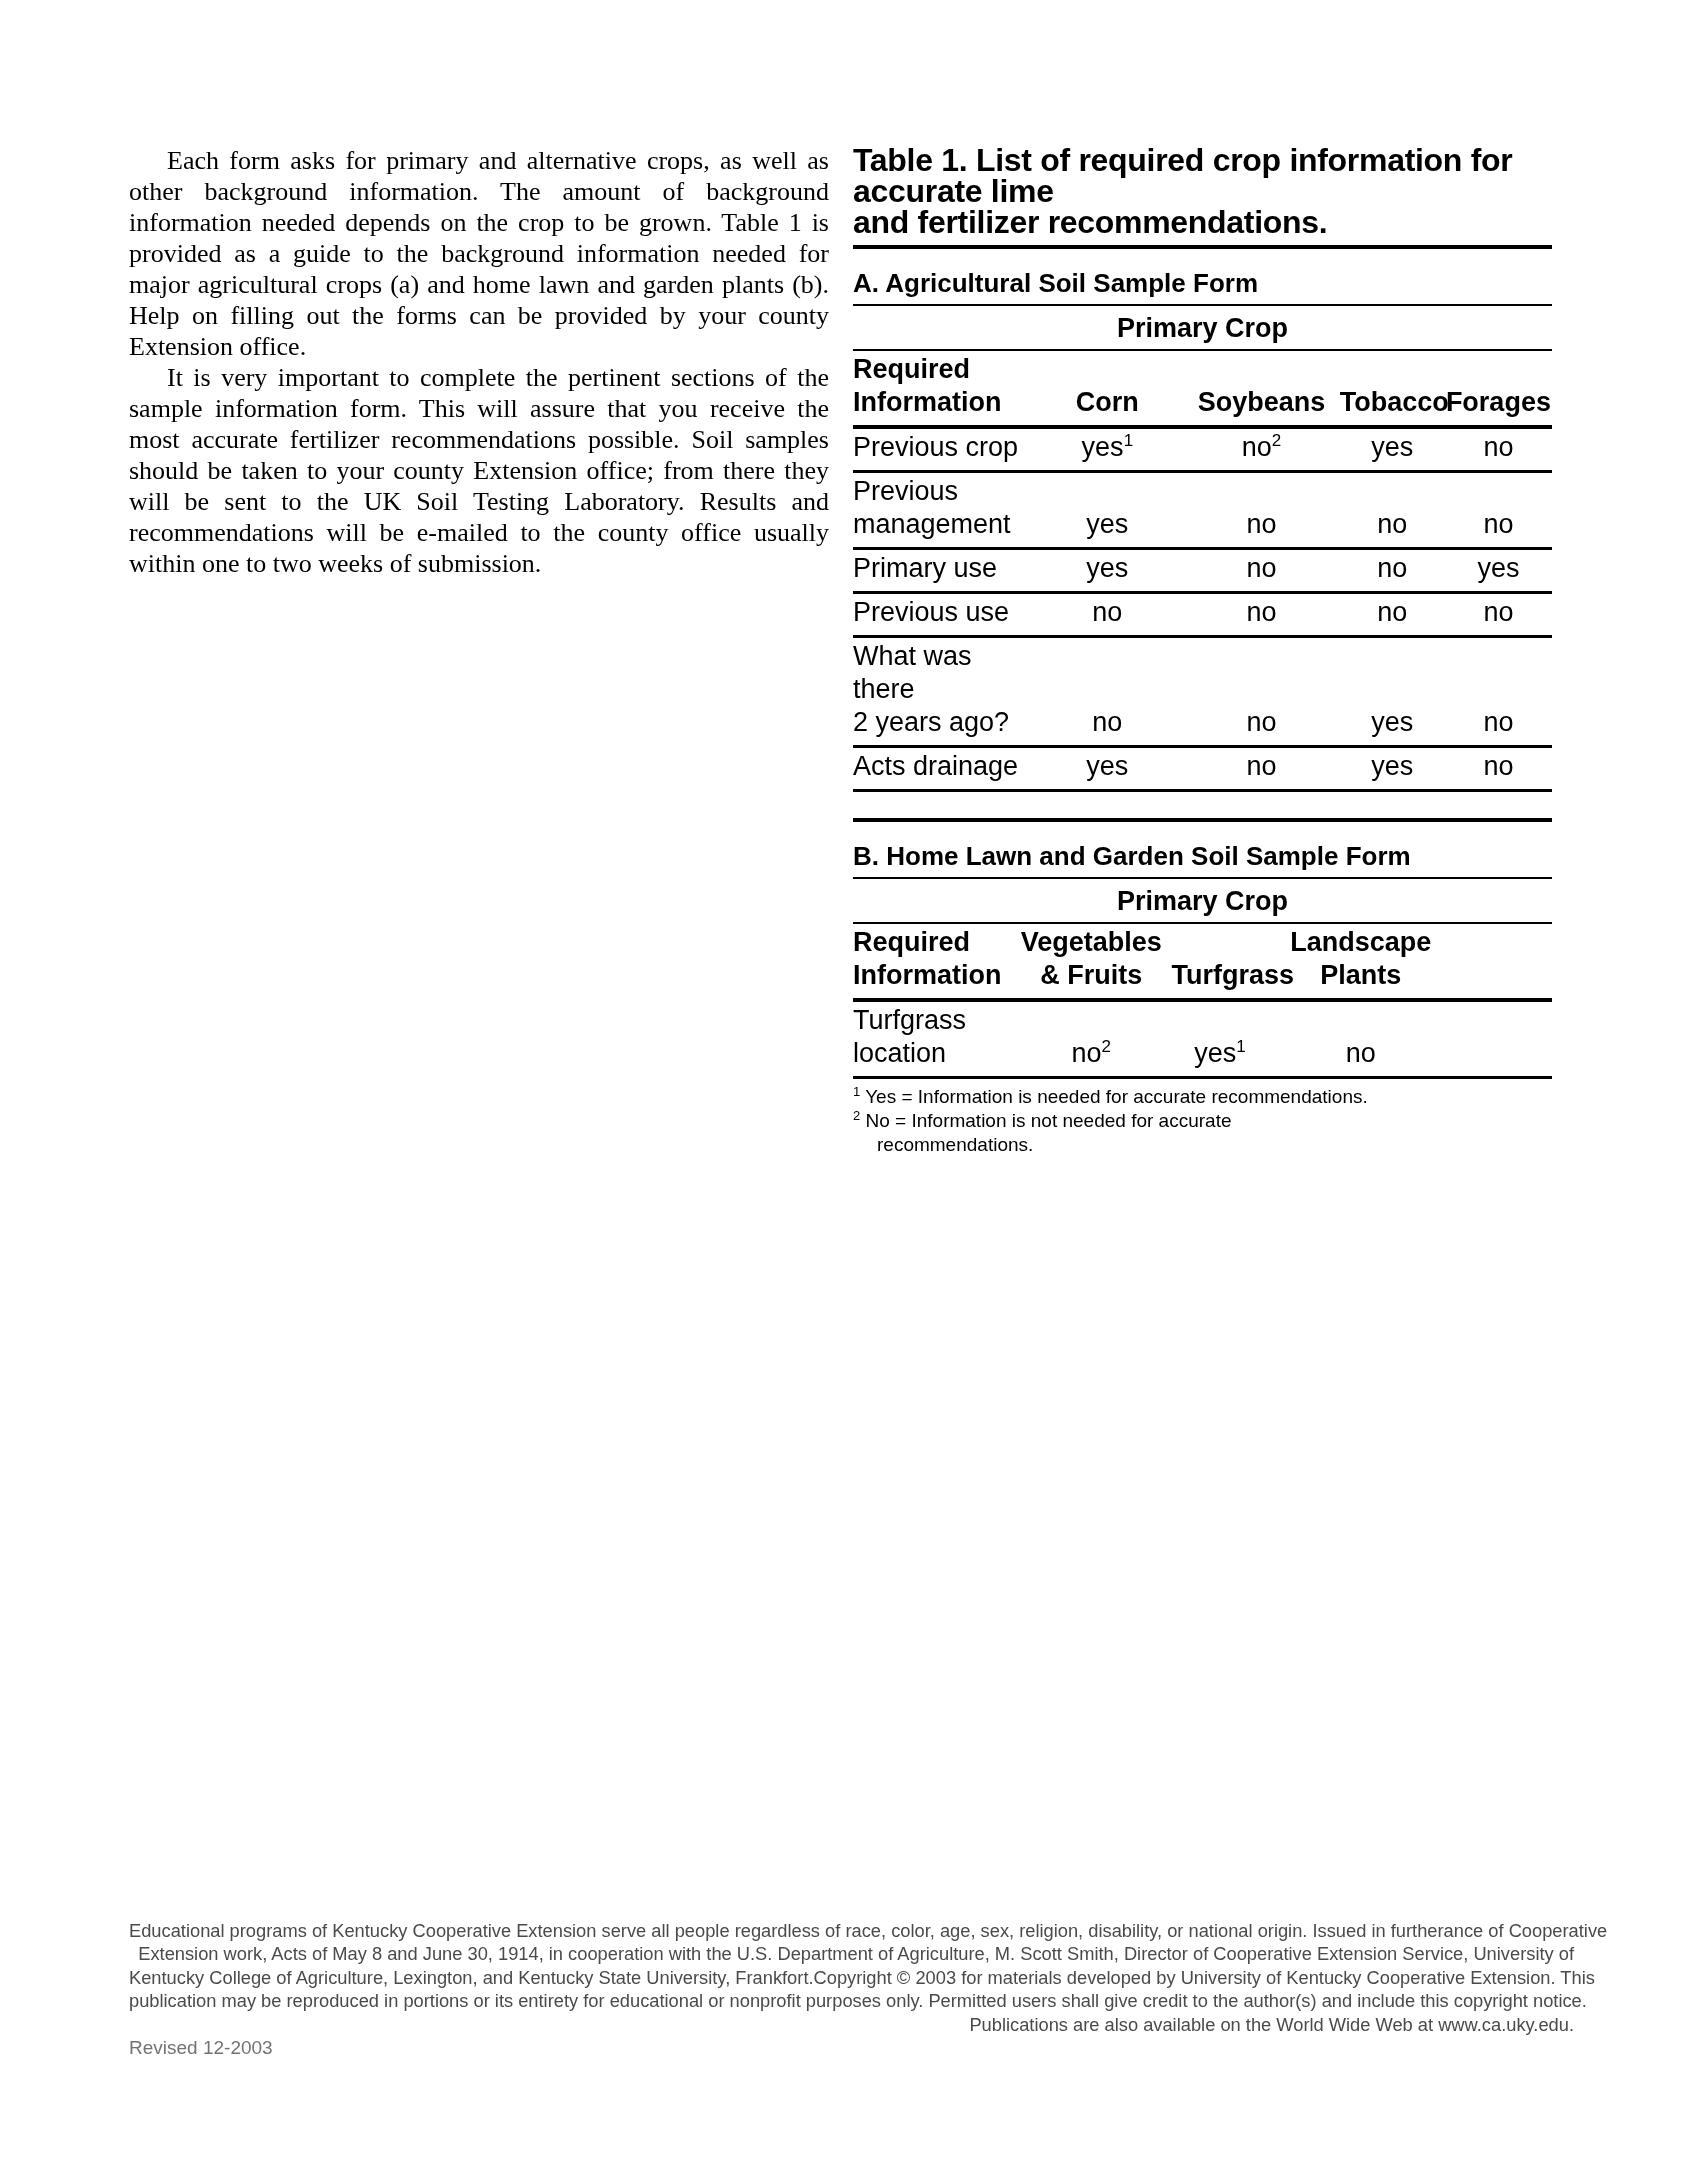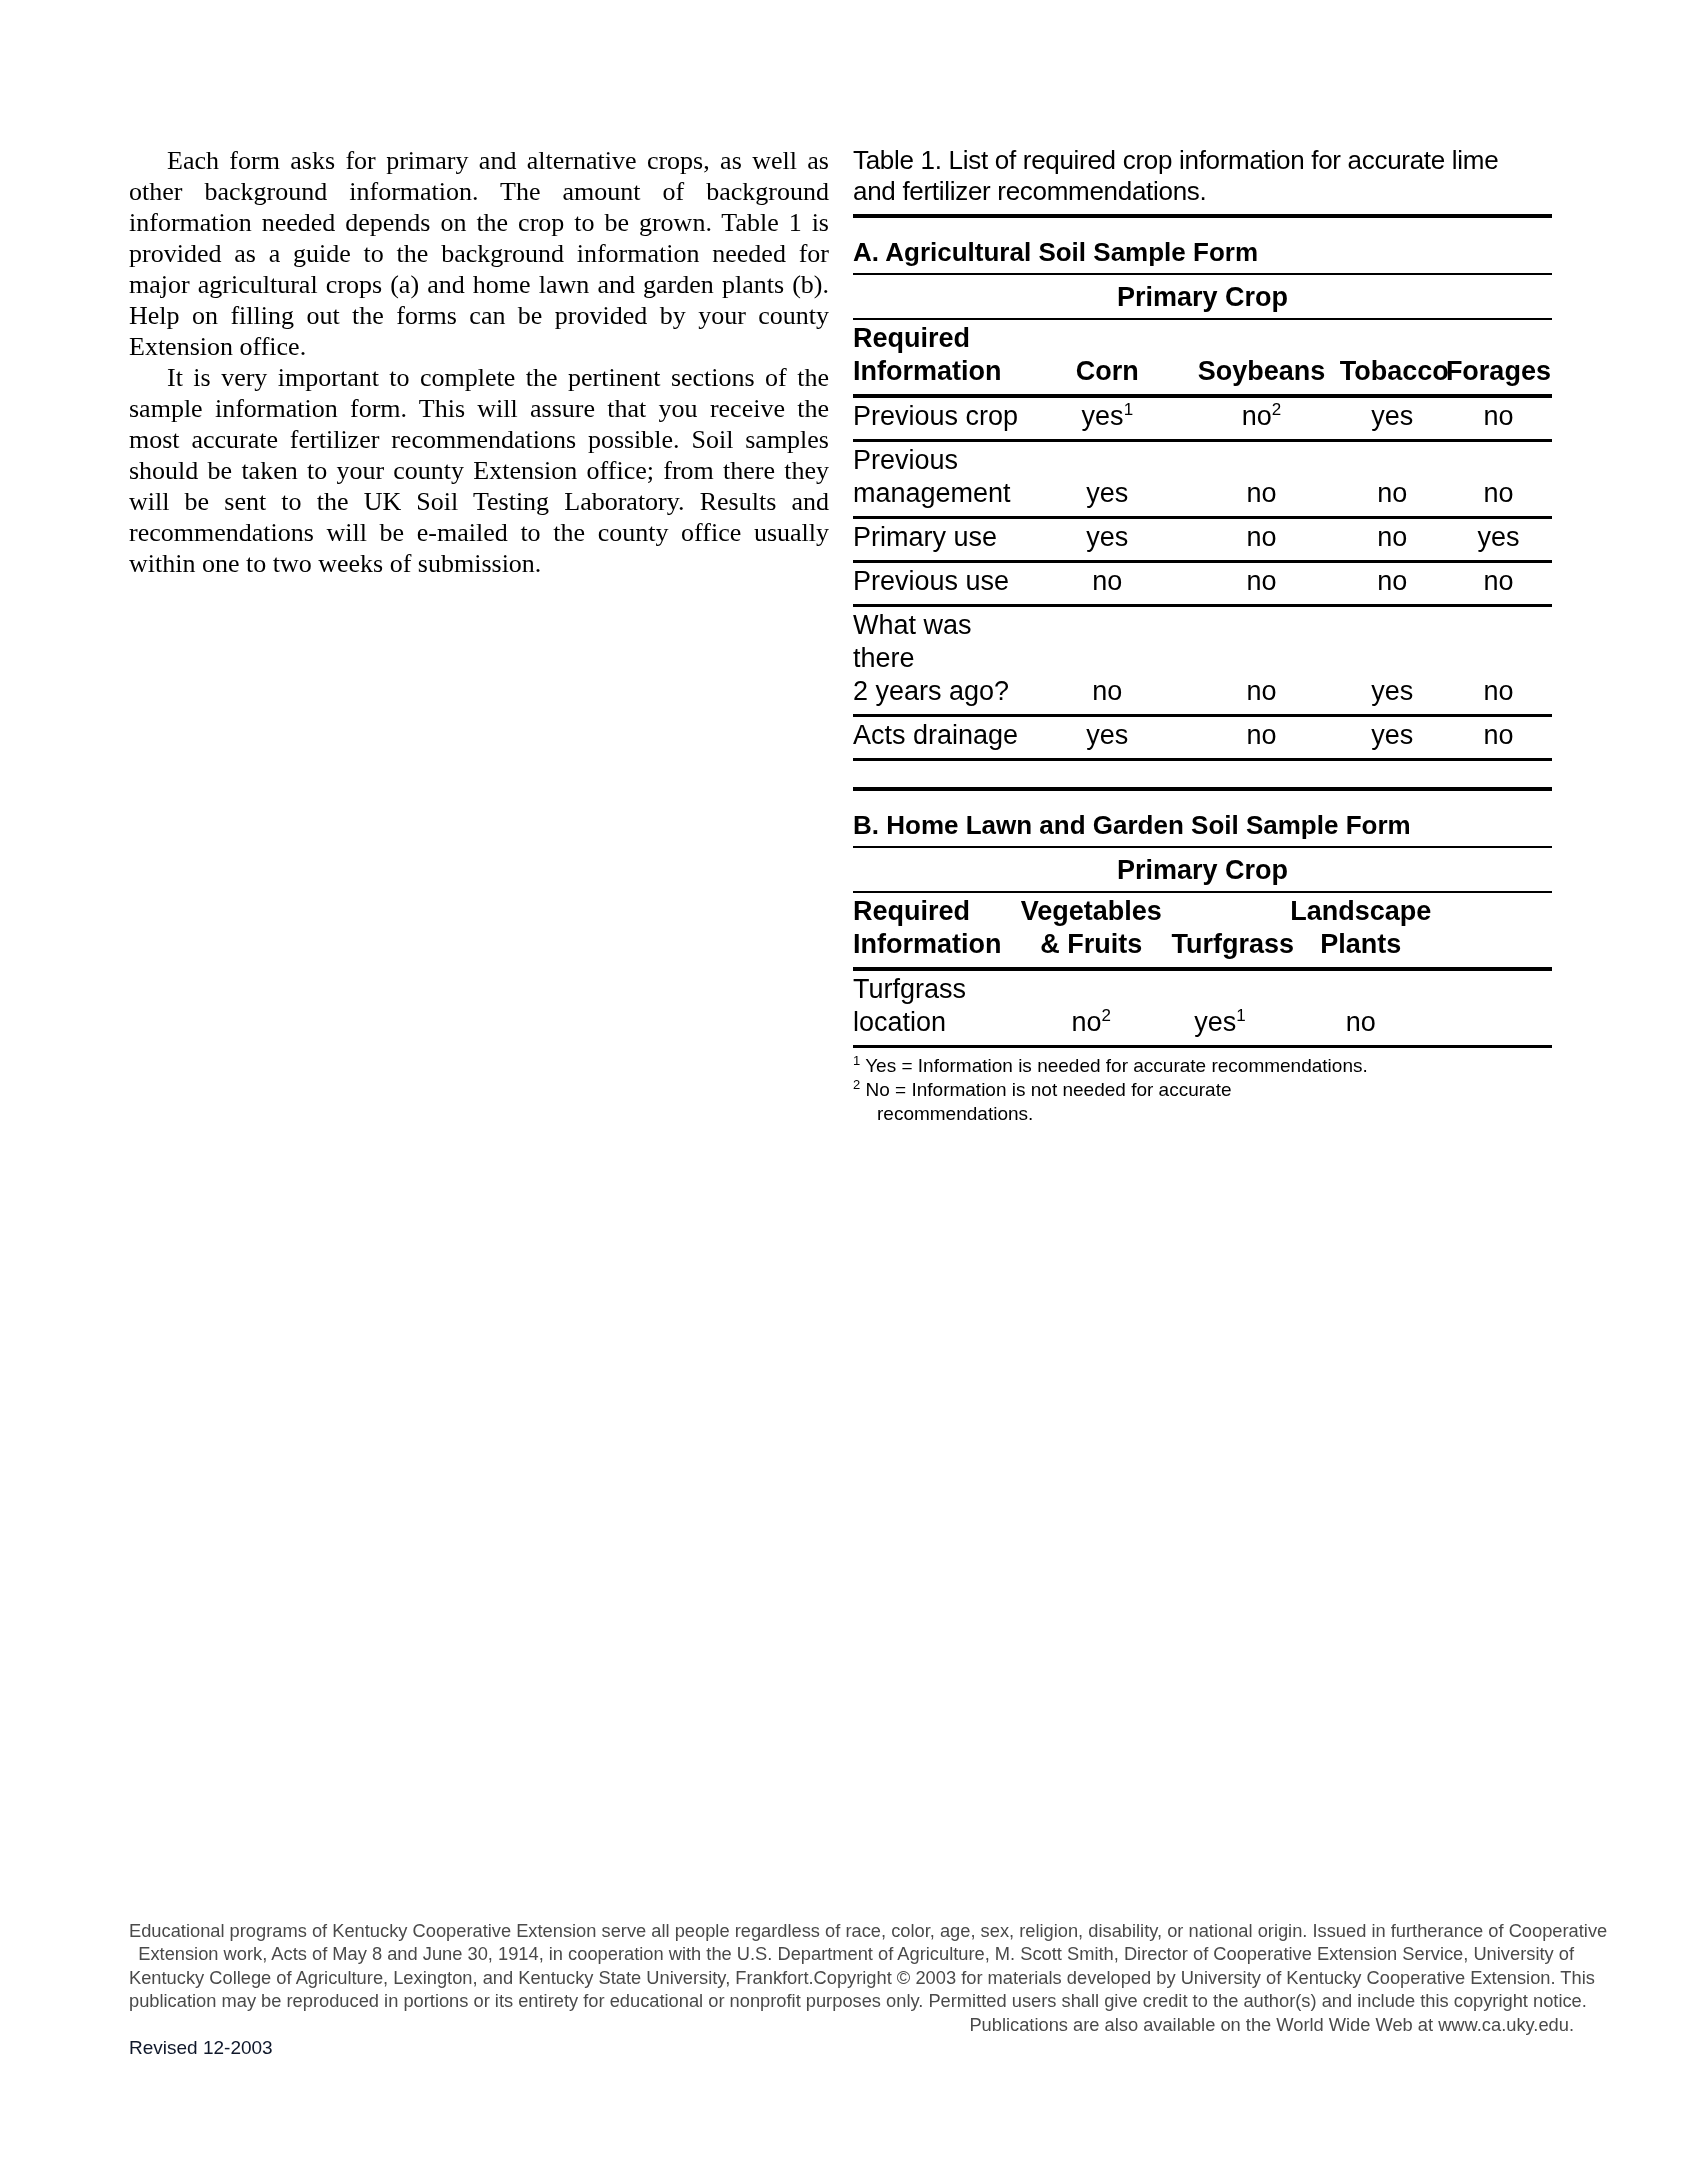--- a/index.html
+++ b/index.html
@@ -18,21 +18,21 @@
     font-size:26px;line-height:31px;
     text-align:justify;
   }
   #body-col p{margin:0;text-indent:38px;}
   
   #table-col{
     position:absolute;left:853px;top:145px;width:699px;
     font-size:27px;line-height:33px;
   }
   .tbl-title{
-    font-weight:normal;font-size:26px;line-height:31px;
+    font-weight:bold;font-size:32px;line-height:31px;
     letter-spacing:-0.3px;width:752px;
     white-space:pre-line;margin:0 0 7px 0;
   }
   .rule-thick{border-top:4px solid #000;height:0;}
   .rule-thin{border-top:2px solid #000;height:0;}
   .sec-heading{
     font-weight:bold;font-size:26px;line-height:30px;
     padding:19px 0 6px 0;
   }
   .primary-crop{
@@ -58,21 +58,21 @@
   .fn-text{white-space:pre-line;}
   
   #footer{
     position:absolute;left:129px;top:1919px;width:1445px;
     font-size:18.3px;line-height:23.4px;color:#4a4a4a;
     white-space:nowrap;
     text-align:right;
   }
   #revised{
     position:absolute;left:129px;top:2037px;
-    font-size:19px;color:#0f172a;
+    font-size:19px;color:#737373;
   }
 </style>
 </head>
 <body>
 
 <div id="page">
 
   <div id="body-col">
     <p>Each form asks for primary and alternative crops, as well as other background information. The amount of background information needed depends on the crop to be grown. Table 1 is provided as a guide to the background information needed for major agricultural crops (a) and home lawn and garden plants (b). Help on filling out the forms can be provided by your county Extension office.</p>
     <p>It is very important to complete the pertinent sections of the sample information form. This will assure that you receive the most accurate fertilizer recommendations possible. Soil samples should be taken to your county Extension office; from there they will be sent to the UK Soil Testing Laboratory. Results and recommendations will be e-mailed to the county office usually within one to two weeks of submission.</p>

